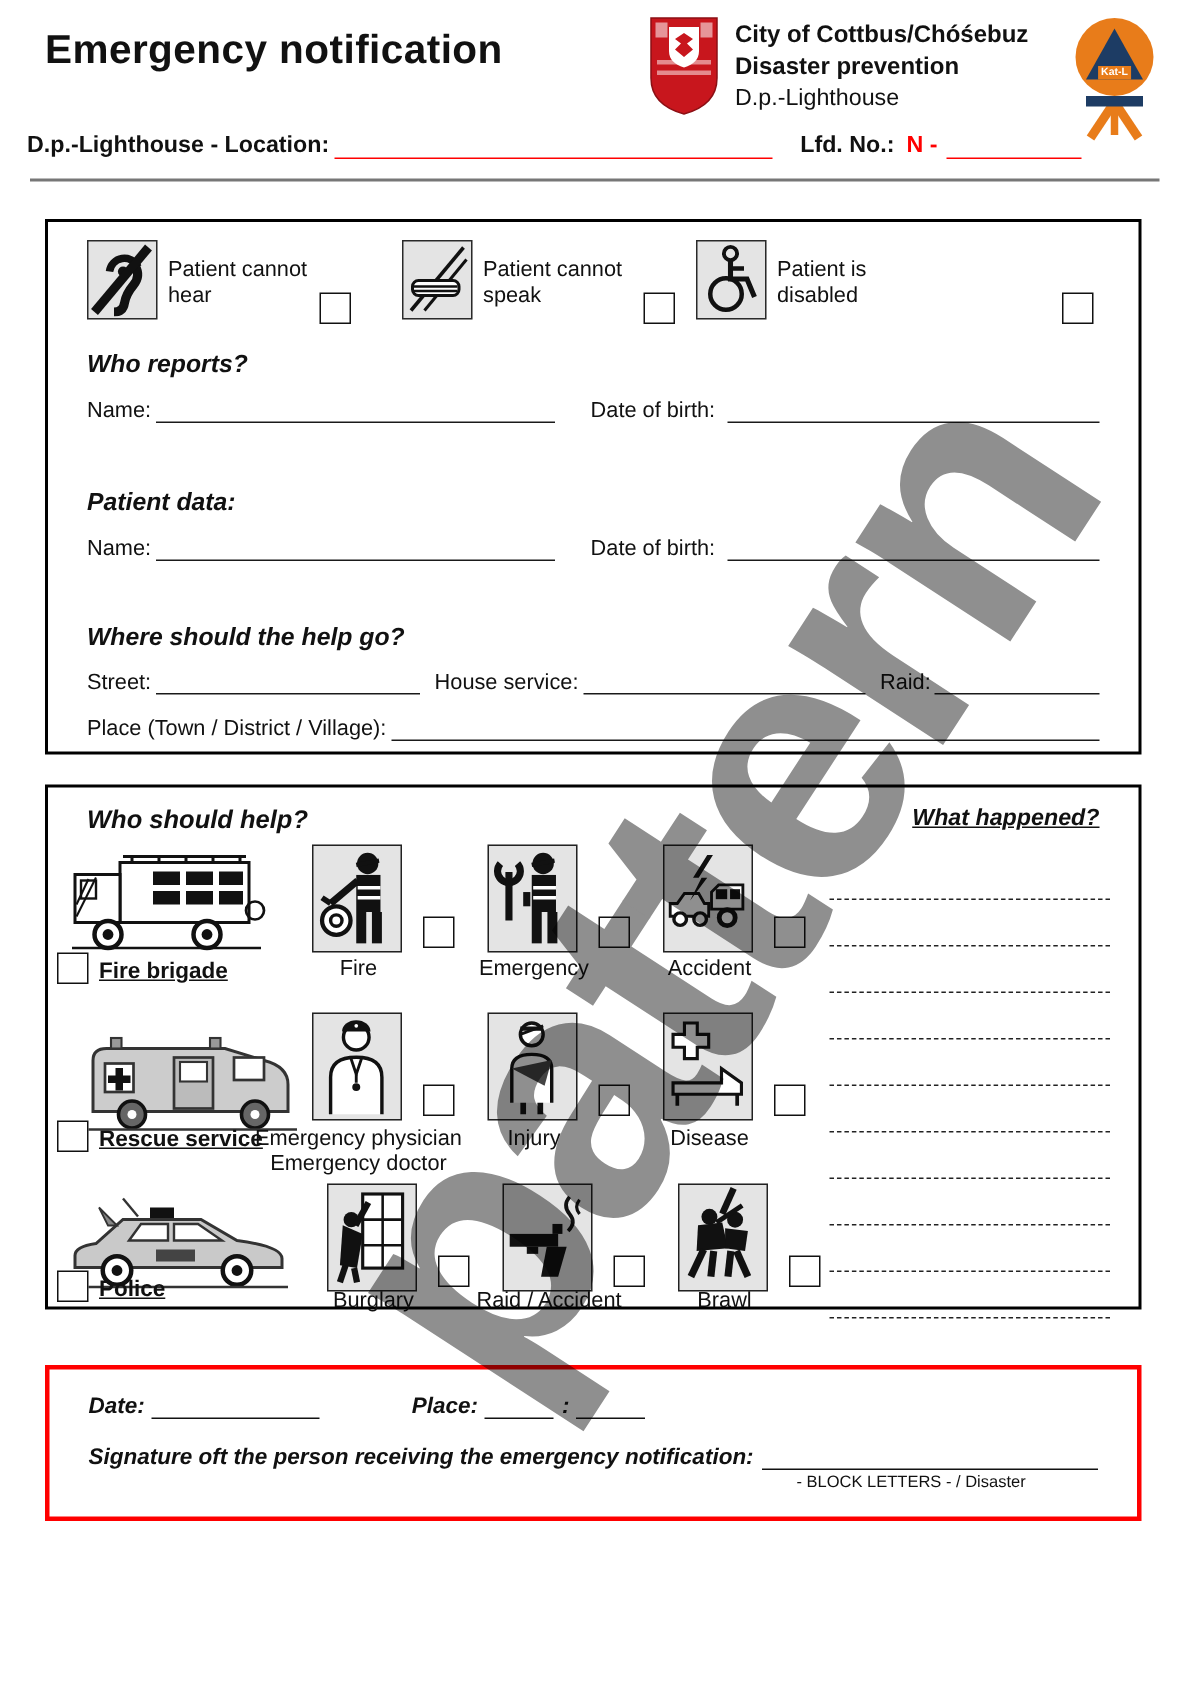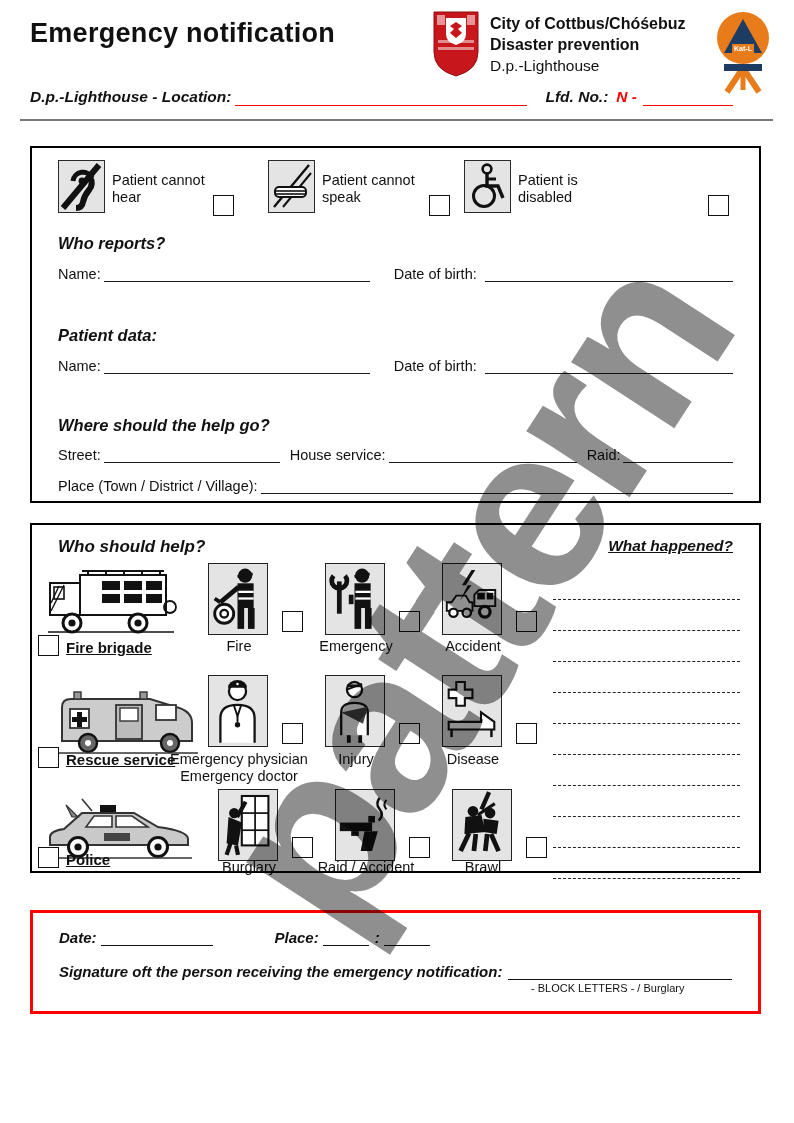--- a/index.html
+++ b/index.html
@@ -11,21 +11,21 @@
   
   .title { position:absolute; left:30px; top:18px; font-size:27px; font-weight:bold; letter-spacing:.3px; }
   .crest { position:absolute; left:432px; top:10px; }
   .org { position:absolute; left:490px; top:13px; line-height:21px; }
   .org .l1,.org .l2 { font-size:16px; font-weight:bold; }
   .org .l3 { font-size:15.5px; }
   .katl { position:absolute; left:710px; top:8px; width:66px; height:86px; }
   .katl-label { position:absolute; left:50%; top:36px; transform:translateX(-50%);
     background:#e87c1a; color:#fff; font-size:7px; font-weight:bold; padding:0 2px; line-height:9px; }
   
-  .loc-row { position:absolute; left:30px; top:88px; width:731px; display:flex; align-items:center;font-style:italic; }
+  .loc-row { position:absolute; left:18px; top:88px; width:731px; display:flex; align-items:center; }
   .loc-label,.lfd-label { font-size:15.5px; font-weight:bold; white-space:nowrap; }
   .red { color:#f00; }
   .redline { border-bottom:1.8px solid #f00; height:17px; }
   .loc-line { width:292px; margin-left:4px; }
   .lfd-label { margin-left:18px; }
   .lfd-prefix { font-size:15.5px; font-weight:bold; margin-left:8px; }
   .lfd-line { width:90px; margin-left:6px; }
   .head-rule { position:absolute; left:20px; top:119px; width:753px; border-top:2px solid #777; }
   
   .box1 { position:absolute; left:30px; top:146px; width:731px; height:357px; border:2px solid #000; padding:10px 26px 0 26px; }
@@ -422,17 +422,17 @@
       <span class="time-gap"></span>
       <span class="f-ital">Place:</span>
       <span class="time-line"></span>
       <span class="f-ital time-colon">:</span>
       <span class="time-line"></span>
     </div>
     <div class="frow sig-row">
       <span class="f-ital">Signature oft the person receiving the emergency notification:</span>
       <span class="sig-line"></span>
     </div>
-    <div class="sig-note">- BLOCK LETTERS - / Burglary</div>
+    <div class="sig-note">- BLOCK LETTERS - / Disaster</div>
   </div>
 
   <div class="watermark">pattern</div>
 </div>
 
 </body></html>

